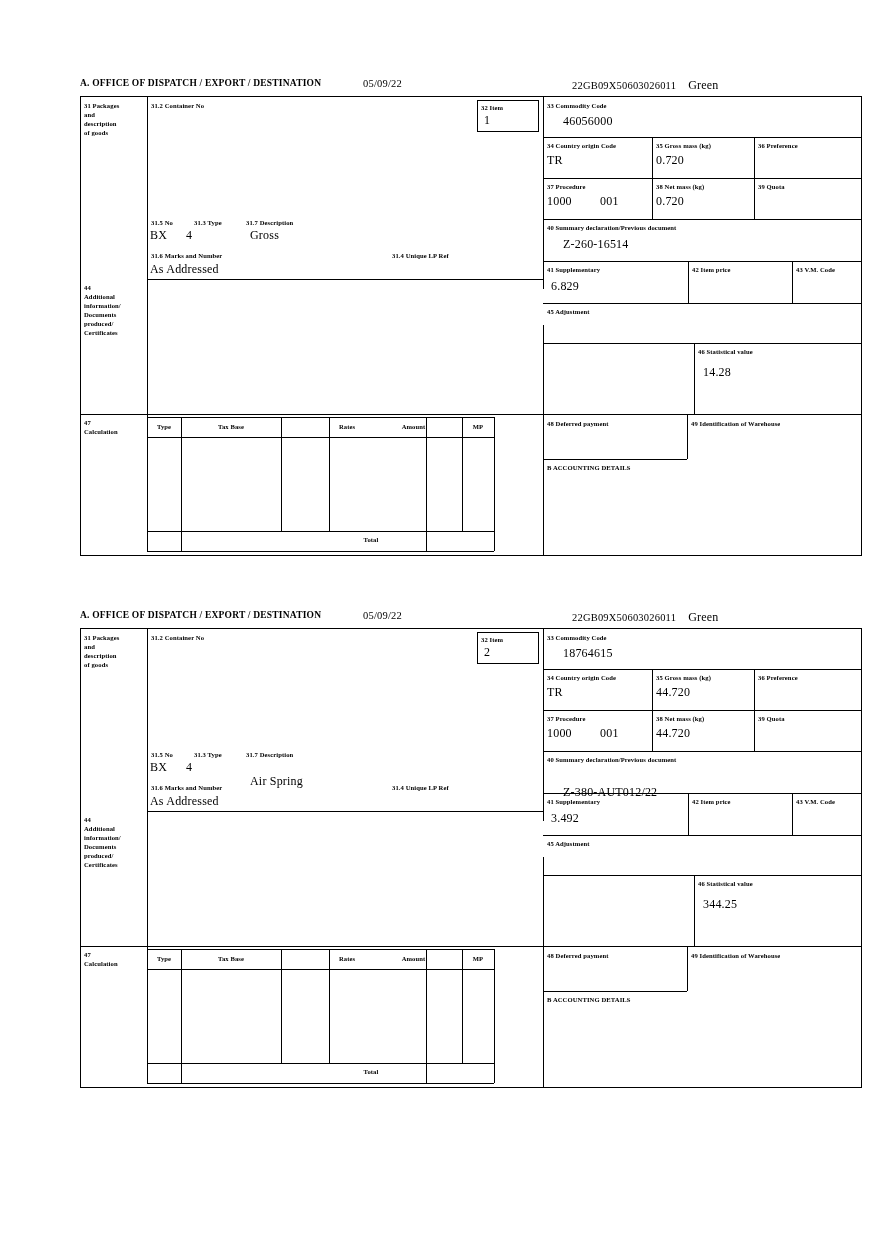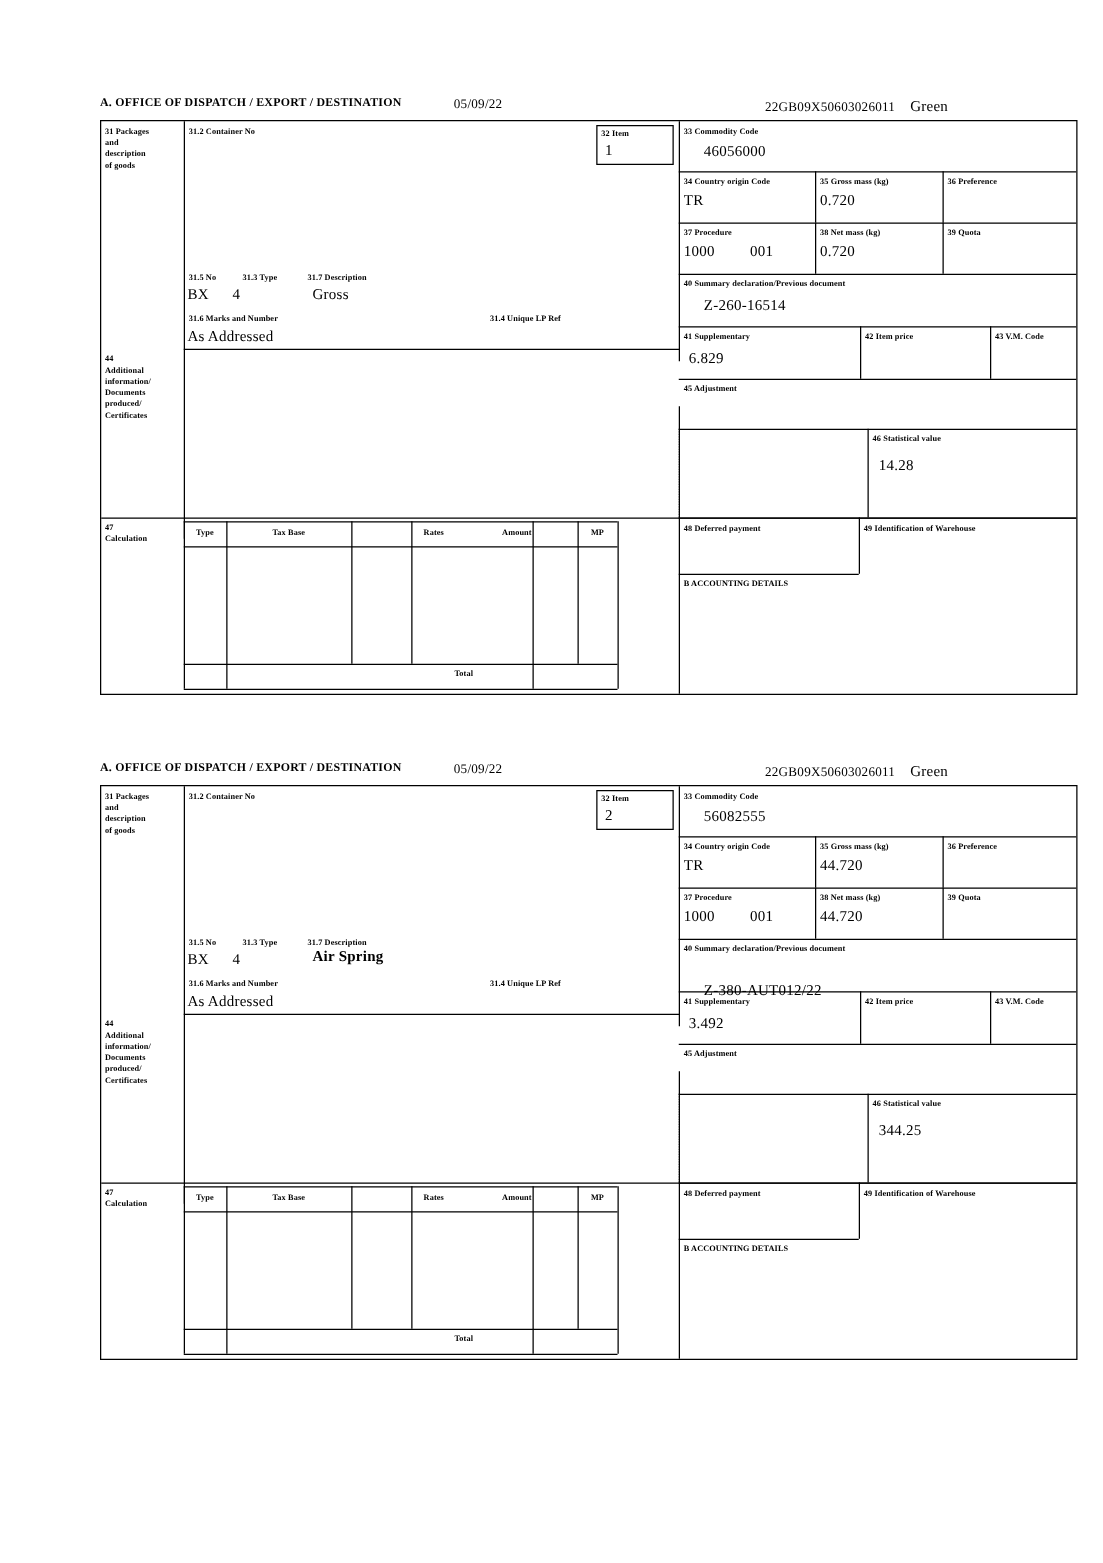--- a/index.html
+++ b/index.html
@@ -44,21 +44,21 @@
   }
   .hdr .hdr-date {
     position: absolute;
     left: 283px; top: 0;
     font-size: 10.5px;
     font-weight: normal;
     font-family: "Liberation Serif", serif;
   }
   .hdr .hdr-mrn {
     position: absolute;
-    left: 532px; top: 0;
+    left: 492px; top: 0;
     font-size: 10.5px;
     font-weight: normal;
     white-space: nowrap;
   }
   .hdr .hdr-mrn .green {
     margin-left: 12px;
     font-size: 12px;
   }
 
   
@@ -288,40 +288,40 @@
       <div class="itembox" style="left:396px; top:3px; width:62px; height:32px;">
         <div class="lbl" style="position:absolute; left:3px; top:2px;">32 Item</div>
         <div class="val" style="position:absolute; left:6px; top:12px;">2</div>
       </div>
 
       <div class="cell lbl" style="left:70px; top:121px;">31.5 No</div>
       <div class="cell lbl" style="left:113px; top:121px;">31.3 Type</div>
       <div class="cell lbl" style="left:165px; top:121px;">31.7 Description</div>
       <div class="cell val" style="left:69px; top:131px;">BX</div>
       <div class="cell val" style="left:105px; top:131px;">4</div>
-      <div class="cell val" style="left:169px; top:129px;font-weight:bold;">Air Spring</div>
+      <div class="cell val" style="left:169px; top:145px;">Air Spring</div>
 
       <div class="cell lbl" style="left:70px; top:154px;">31.6 Marks and Number</div>
       <div class="cell lbl" style="left:311px; top:154px;">31.4 Unique LP Ref</div>
       <div class="cell val" style="left:69px; top:165px;">As Addressed</div>
       <div class="cell val" style="left:313px; top:165px;"></div>
 
       <div class="hline" style="left:66px; top:182px; width:397px;"></div>
 
       <div class="cell lbl lbl-wrap" style="left:3px; top:186px; width:62px;">
         <div>44</div>
         <div>Additional</div>
         <div>information/</div>
         <div>Documents</div>
         <div>produced/</div>
         <div>Certificates</div>
       </div>
 
       <div class="cell lbl" style="left:466px; top:4px;">33 Commodity Code</div>
-      <div class="cell val" style="left:482px; top:17px;">56082555</div>
+      <div class="cell val" style="left:482px; top:17px;">18764615</div>
       <div class="hline" style="left:462px; top:40px; width:318px;"></div>
 
       <div class="cell lbl" style="left:466px; top:44px;">34 Country origin Code</div>
       <div class="cell val" style="left:466px; top:56px;">TR</div>
       <div class="vline" style="left:571px; top:40px; height:41px;"></div>
       <div class="cell lbl" style="left:575px; top:44px;">35 Gross mass (kg)</div>
       <div class="cell val" style="left:575px; top:56px;">44.720</div>
       <div class="vline" style="left:673px; top:40px; height:41px;"></div>
       <div class="cell lbl" style="left:677px; top:44px;">36 Preference</div>
       <div class="cell val" style="left:677px; top:56px;"></div>

